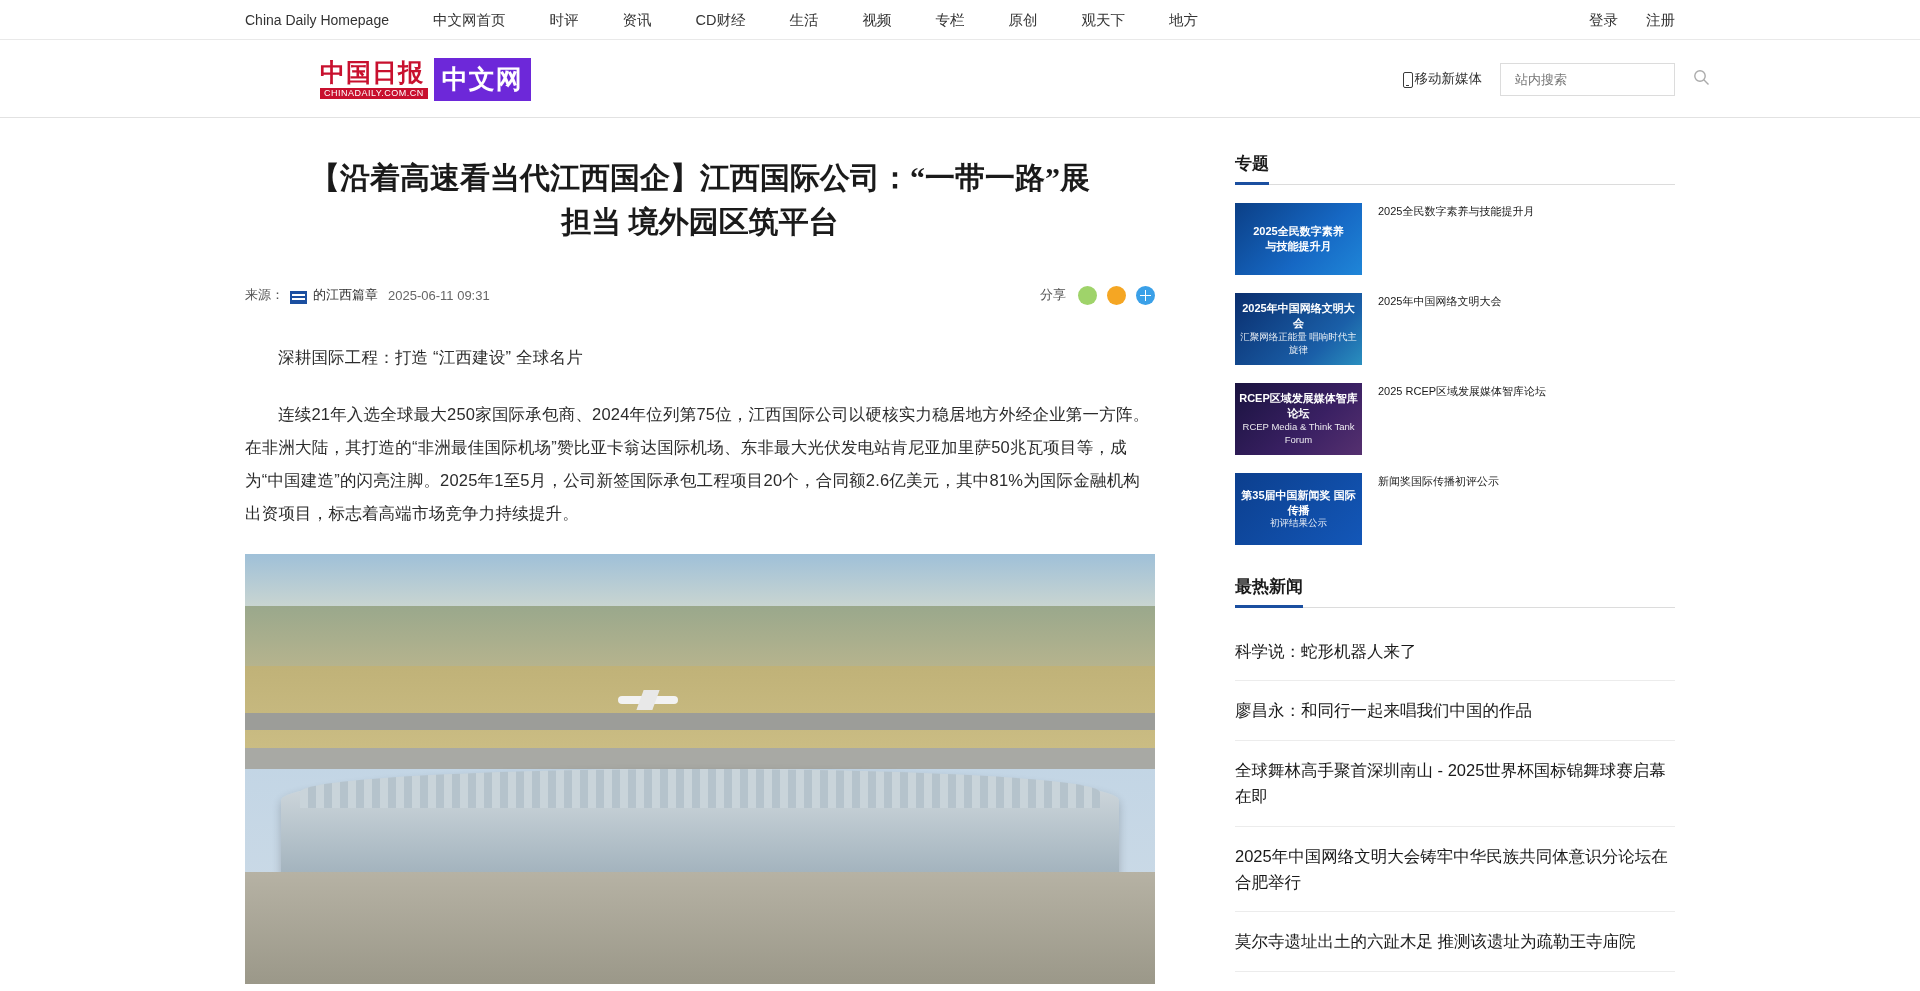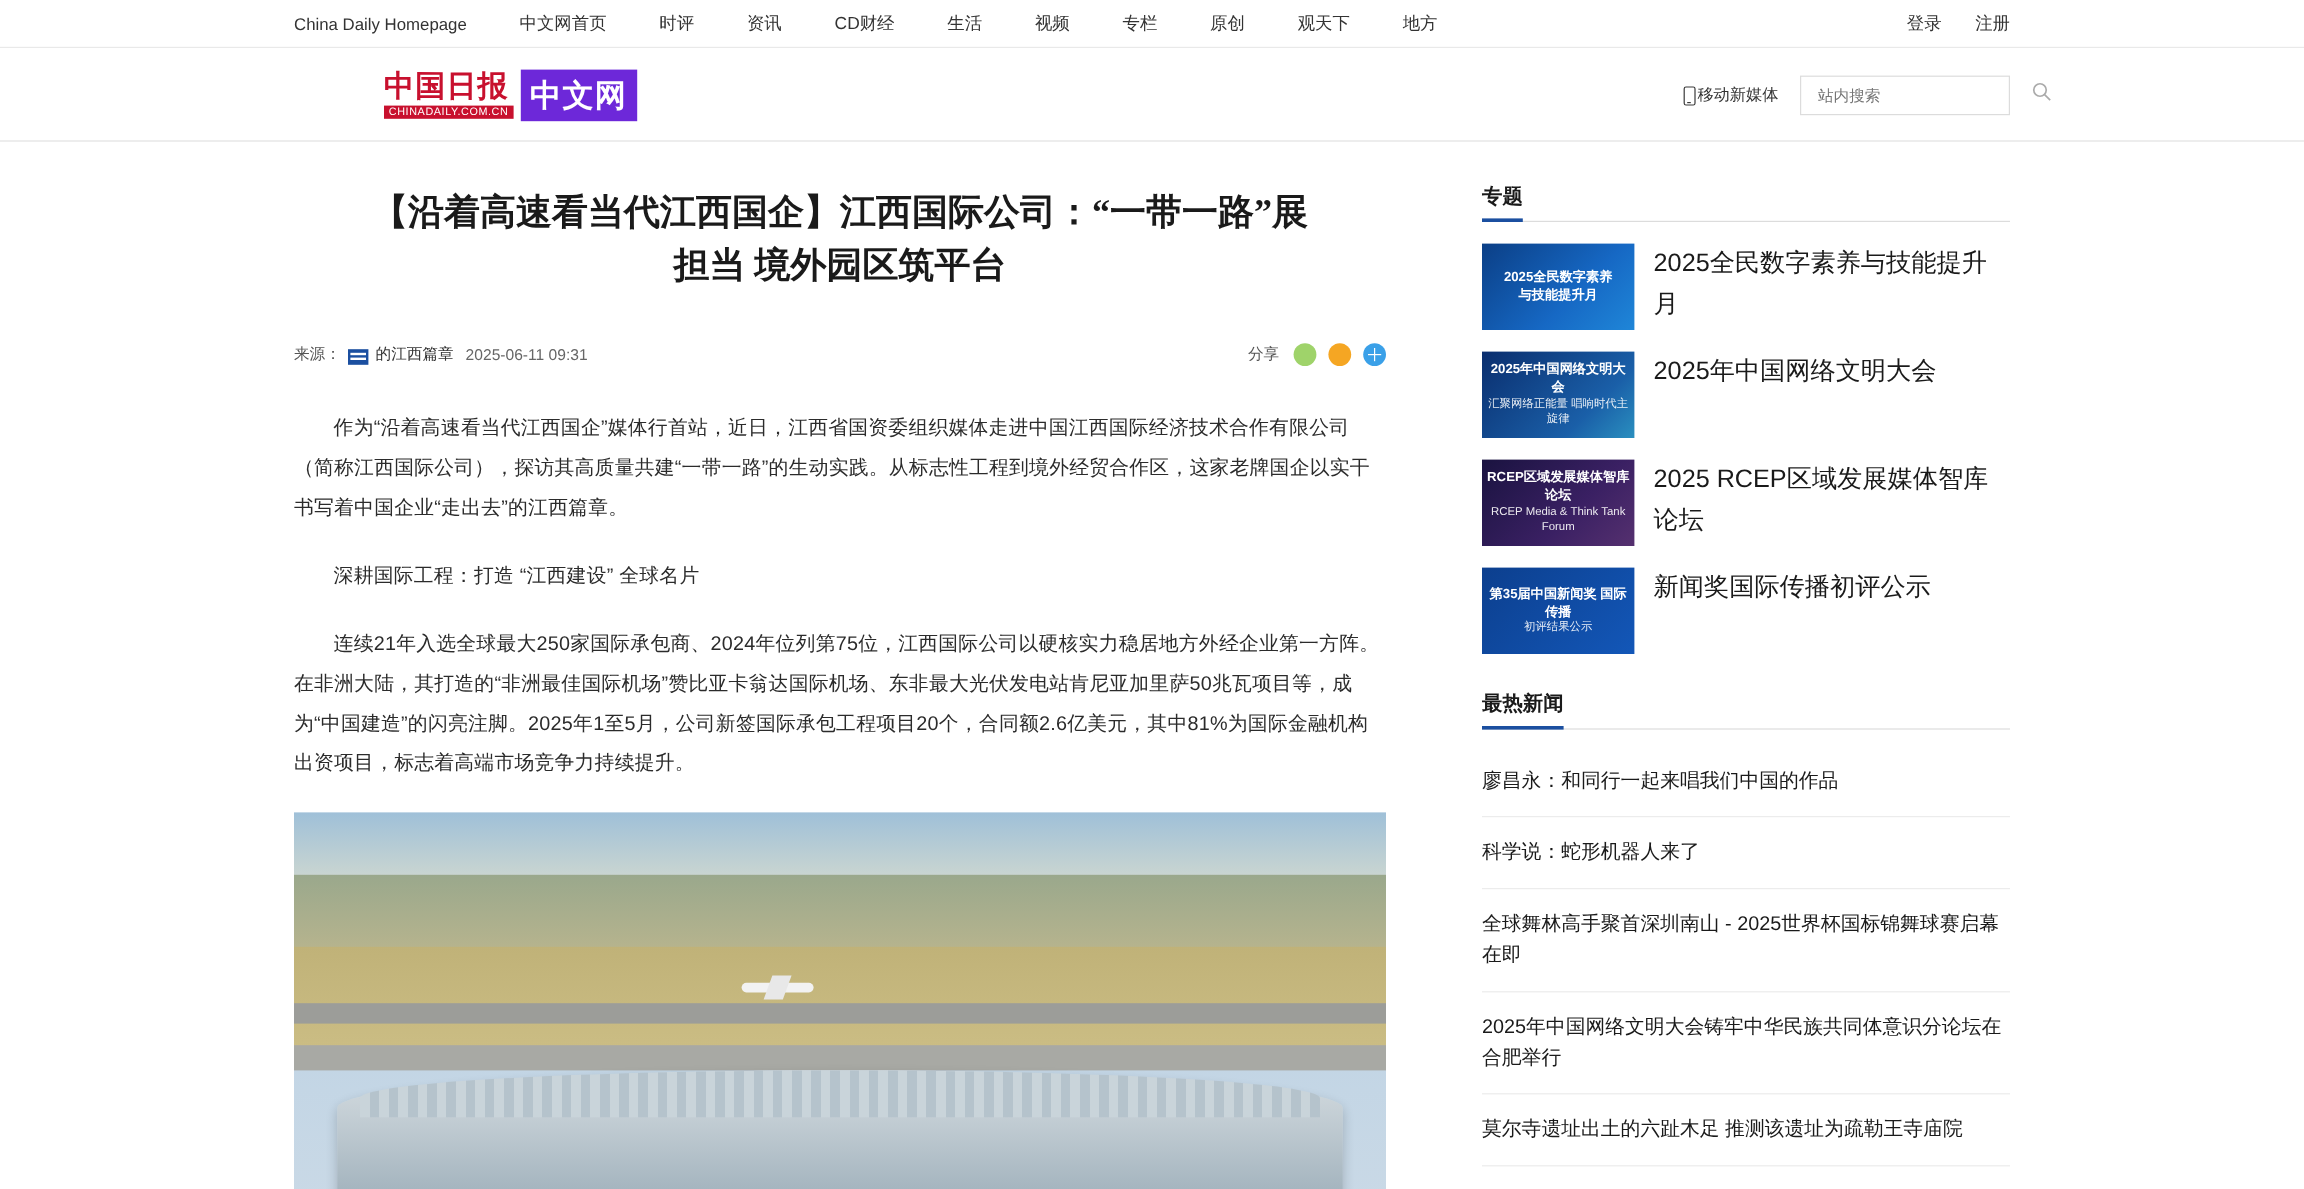--- a/index.html
+++ b/index.html
@@ -322,21 +322,21 @@
     font-size: 11px;
     line-height: 1.35;
     padding: 4px;
   }
   .thumb-a { background: linear-gradient(135deg,#0b3f86,#1668c4 60%,#1f86d8); }
   .thumb-b { background: linear-gradient(135deg,#0a2e6e,#1a5fa8 70%,#2a8fbf); }
   .thumb-c { background: linear-gradient(135deg,#1a1340,#3a2063 60%,#55306f); }
   .thumb-d { background: linear-gradient(135deg,#0c3f8e,#1357b8); }
   .thumb-text-small { font-size: 9.5px; font-weight: normal; opacity: .9; }
   .topic-title {
-    font-size: 21px;
+    font-size: 11px;
     line-height: 1.6;
     color: #1a1a1a;
   }
   .news-list { margin-top: 6px; }
   .news-item {
     font-size: 16.5px;
     line-height: 1.6;
     color: #1a1a1a;
     padding: 16px 0;
     border-bottom: 1px solid #ececec;
@@ -408,21 +408,20 @@
       <span class="date">2025-06-11 09:31</span>
       <div class="share">
         <span class="share-label">分享</span>
         <span class="share-btn share-wechat"></span>
         <span class="share-btn share-weibo"></span>
         <span class="share-btn share-more"></span>
       </div>
     </div>
 
     <div class="article-body">
-      <p>作为“沿着高速看当代江西国企”媒体行首站，近日，江西省国资委组织媒体走进中国江西国际经济技术合作有限公司（简称江西国际公司），探访其高质量共建“一带一路”的生动实践。从标志性工程到境外经贸合作区，这家老牌国企以实干书写着中国企业“走出去”的江西篇章。</p>
       <p>深耕国际工程：打造 “江西建设” 全球名片</p>
       <p>连续21年入选全球最大250家国际承包商、2024年位列第75位，江西国际公司以硬核实力稳居地方外经企业第一方阵。在非洲大陆，其打造的“非洲最佳国际机场”赞比亚卡翁达国际机场、东非最大光伏发电站肯尼亚加里萨50兆瓦项目等，成为“中国建造”的闪亮注脚。2025年1至5月，公司新签国际承包工程项目20个，合同额2.6亿美元，其中81%为国际金融机构出资项目，标志着高端市场竞争力持续提升。</p>
 
       <div class="article-photo">
         <div class="ph-sky"></div>
         <div class="ph-far"></div>
         <div class="ph-field"></div>
         <div class="ph-runway"></div>
         <div class="ph-plane"></div>
         <div class="ph-runway2"></div>
@@ -478,21 +477,21 @@
         </div>
       </div>
       <div class="topic-title">新闻奖国际传播初评公示</div>
     </div>
 
     <div class="side-head" style="margin-top:30px">
       <span>最热新闻</span>
     </div>
 
     <div class="news-list">
+      <div class="news-item">科学说：蛇形机器人来了</div>
       <div class="news-item">廖昌永：和同行一起来唱我们中国的作品</div>
-      <div class="news-item">科学说：蛇形机器人来了</div>
       <div class="news-item">全球舞林高手聚首深圳南山 - 2025世界杯国标锦舞球赛启幕在即</div>
       <div class="news-item">2025年中国网络文明大会铸牢中华民族共同体意识分论坛在合肥举行</div>
       <div class="news-item">莫尔寺遗址出土的六趾木足 推测该遗址为疏勒王寺庙院</div>
     </div>
 
   </div>
 </div>
 
 </body></html>

